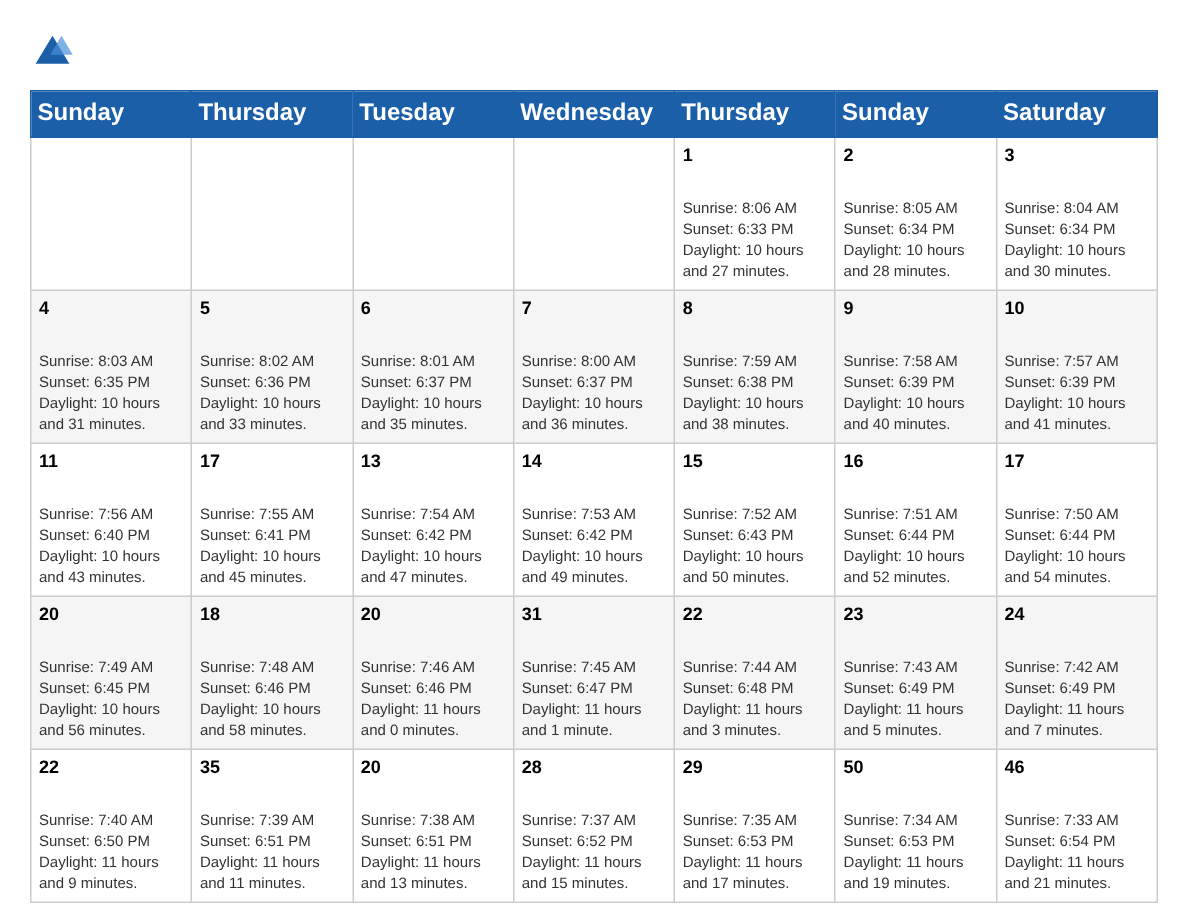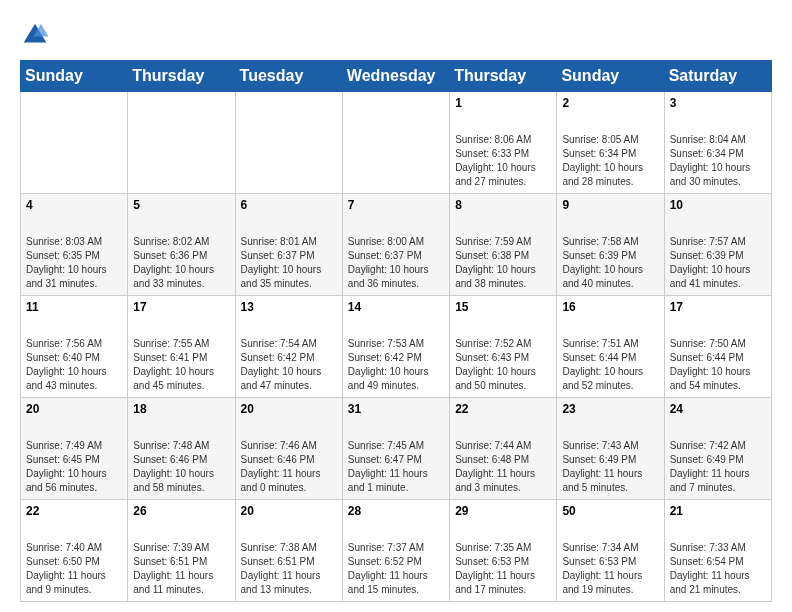--- a/index.html
+++ b/index.html
@@ -232,38 +232,38 @@
           <span class="day-number">24</span>
           <div class="day-info">Sunrise: 7:42 AM<br>Sunset: 6:49 PM<br>Daylight: 11 hours<br>and 7 minutes.</div>
         </td>
       </tr>
       <tr>
         <td>
           <span class="day-number">22</span>
           <div class="day-info">Sunrise: 7:40 AM<br>Sunset: 6:50 PM<br>Daylight: 11 hours<br>and 9 minutes.</div>
         </td>
         <td>
-          <span class="day-number">26</span>
+          <span class="day-number">35</span>
           <div class="day-info">Sunrise: 7:39 AM<br>Sunset: 6:51 PM<br>Daylight: 11 hours<br>and 11 minutes.</div>
         </td>
         <td>
           <span class="day-number">20</span>
           <div class="day-info">Sunrise: 7:38 AM<br>Sunset: 6:51 PM<br>Daylight: 11 hours<br>and 13 minutes.</div>
         </td>
         <td>
           <span class="day-number">28</span>
           <div class="day-info">Sunrise: 7:37 AM<br>Sunset: 6:52 PM<br>Daylight: 11 hours<br>and 15 minutes.</div>
         </td>
         <td>
           <span class="day-number">29</span>
           <div class="day-info">Sunrise: 7:35 AM<br>Sunset: 6:53 PM<br>Daylight: 11 hours<br>and 17 minutes.</div>
         </td>
         <td>
           <span class="day-number">50</span>
           <div class="day-info">Sunrise: 7:34 AM<br>Sunset: 6:53 PM<br>Daylight: 11 hours<br>and 19 minutes.</div>
         </td>
         <td>
-          <span class="day-number">21</span>
+          <span class="day-number">46</span>
           <div class="day-info">Sunrise: 7:33 AM<br>Sunset: 6:54 PM<br>Daylight: 11 hours<br>and 21 minutes.</div>
         </td>
       </tr>
     </tbody>
 </table>
 
 </body></html>

